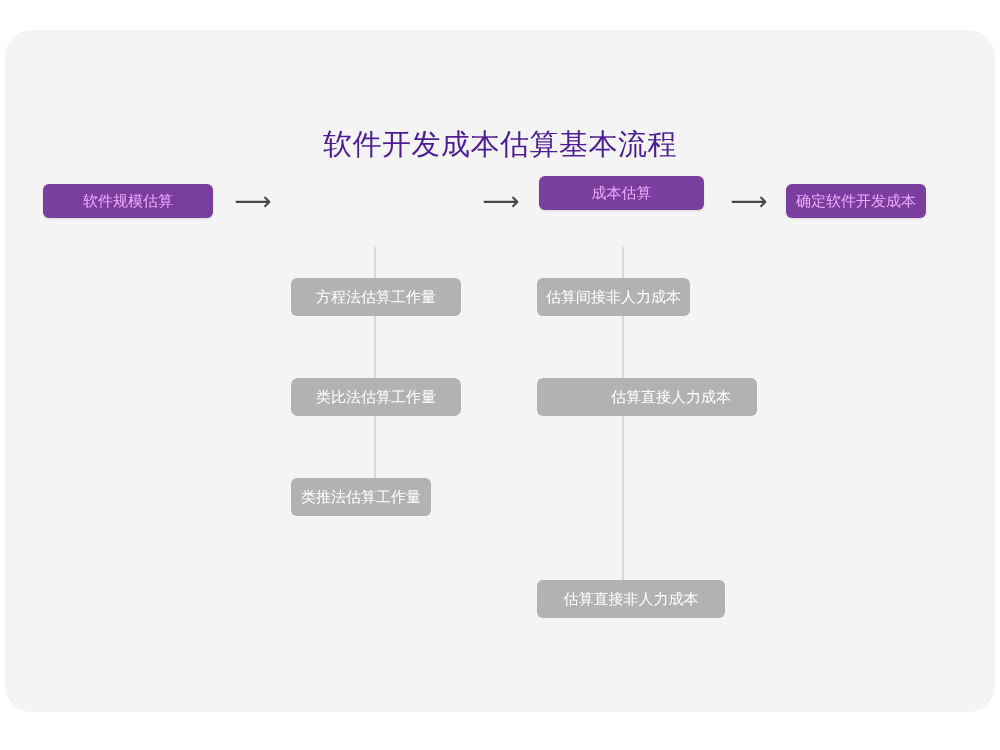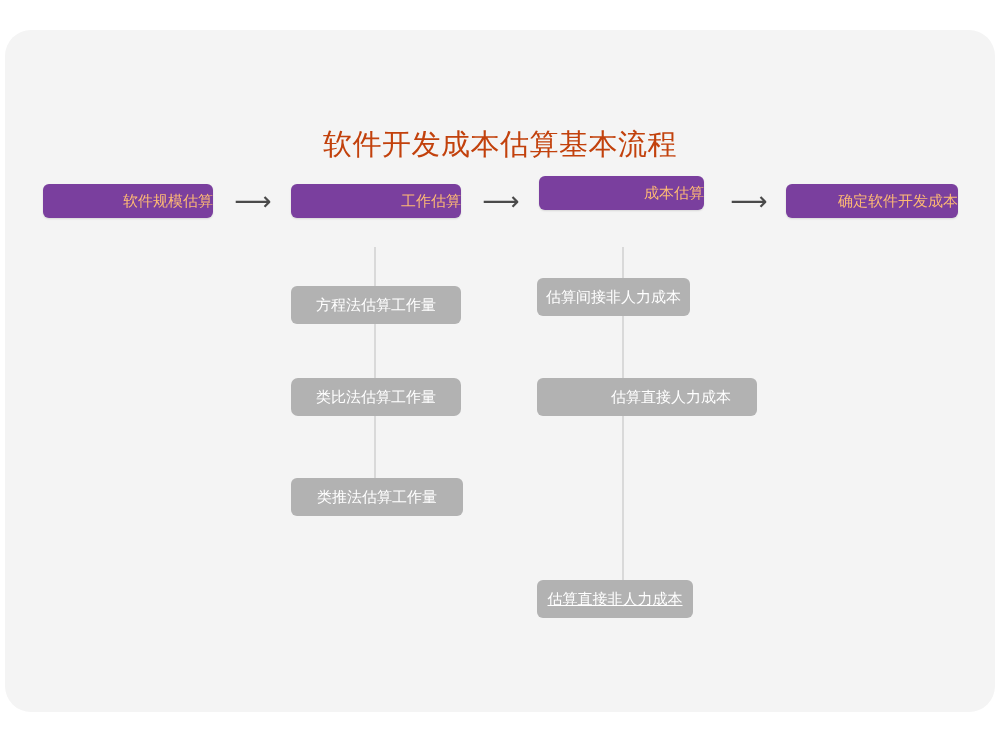--- a/index.html
+++ b/index.html
@@ -25,42 +25,42 @@
   }
 
   #diagram-title {
     position: absolute;
     left: 0;
     top: 94px;
     width: 990px;
     text-align: center;
     font-size: 29px;
     line-height: 40px;
-    color: #c2410c;
+    color: #4c1d95;
     letter-spacing: 0.5px;
     white-space: nowrap;
   }
 
   
   .connector {
     position: absolute;
     width: 2px;
     background: #d9d9d9;
   }
 
   
   .stage-box {
     position: absolute;
     height: 34px;
     background: #7a3f9e;
     border-radius: 6px;
-    color: #fdba74;
+    color: #f0abfc;
     font-size: 15px;
     line-height: 34px;
-    text-align: right;
+    text-align: center;
     white-space: nowrap;
     box-shadow: 0 1px 2px rgba(0,0,0,0.12);
   }
 
   
   .sub-box {
     position: absolute;
     height: 38px;
     background: #b2b2b2;
     border-radius: 6px;
@@ -91,31 +91,30 @@
   <div id="diagram-title">软件开发成本估算基本流程</div>
 
   <div class="connector" style="left:369px; top:217px; height:266px;"></div>
 
   <div class="connector" style="left:617px; top:217px; height:368px;"></div>
 
   <div class="stage-box" style="left:38px; top:154px; width:170px;">软件规模估算</div>
 
   <div class="arrow" style="left:218px; top:154px;">⟶</div>
 
-  <div class="stage-box" style="left:286px; top:154px; width:170px;">工作估算</div>
 
   <div class="arrow" style="left:466px; top:154px;">⟶</div>
 
   <div class="stage-box" style="left:534px; top:146px; width:165px;">成本估算</div>
 
   <div class="arrow" style="left:714px; top:154px;">⟶</div>
 
-  <div class="stage-box" style="left:781px; top:154px; width:172px;">确定软件开发成本</div>
+  <div class="stage-box" style="left:781px; top:154px; width:140px;">确定软件开发成本</div>
 
-  <div class="sub-box" style="left:286px; top:256px; width:170px;">方程法估算工作量</div>
+  <div class="sub-box" style="left:286px; top:248px; width:170px;">方程法估算工作量</div>
   <div class="sub-box" style="left:286px; top:348px; width:170px;border-radius:7px;">类比法估算工作量</div>
-  <div class="sub-box" style="left:286px; top:448px; width:172px;">类推法估算工作量</div>
+  <div class="sub-box" style="left:286px; top:448px; width:140px;">类推法估算工作量</div>
 
   <div class="sub-box" style="left:532px; top:248px; width:153px;">估算间接非人力成本</div>
   <div class="sub-box" style="left:532px; top:348px; width:172px;padding-left:48px;">估算直接人力成本</div>
-  <div class="sub-box" style="left:532px; top:550px; width:156px;text-decoration:underline;">估算直接非人力成本</div>
+  <div class="sub-box" style="left:532px; top:550px; width:188px;">估算直接非人力成本</div>
 
 </div>
 
 </body></html>

